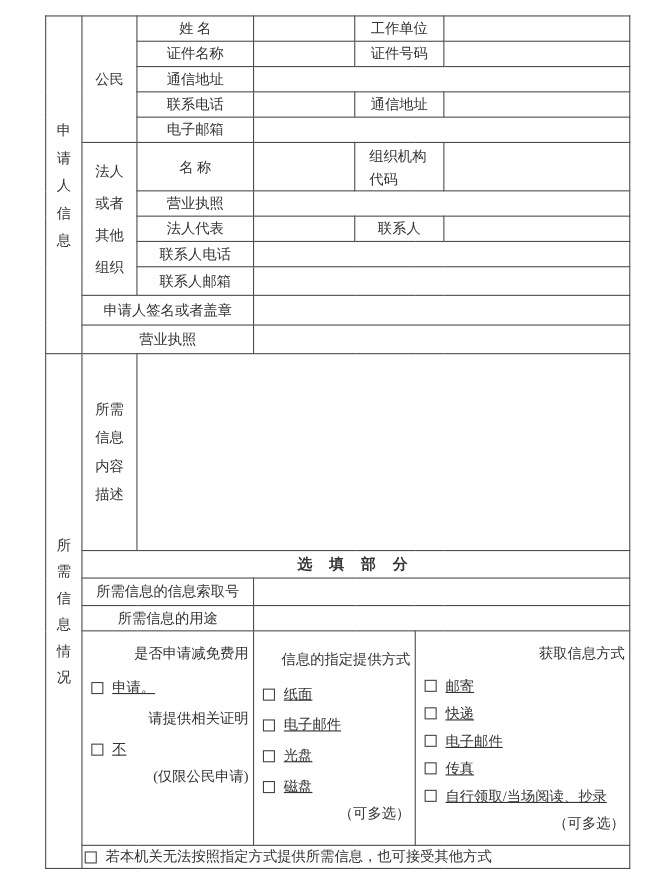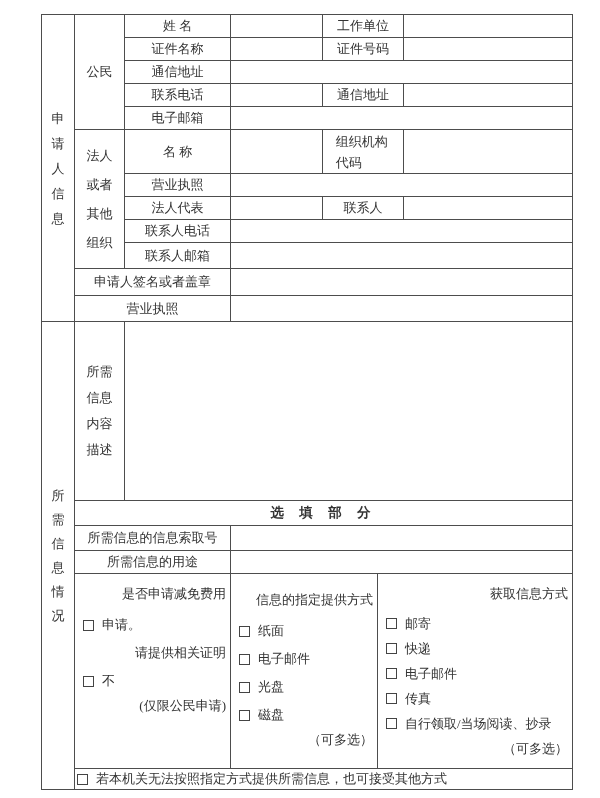--- a/index.html
+++ b/index.html
@@ -54,21 +54,21 @@
     font-size:13.5px;
   }
   
   td.cbx-cell{
     vertical-align:top;
     text-align:right;
     padding:9px 4px 8px 8px;
   }
   .cbx-col{display:flex;flex-direction:column;height:100%;}
   .cbx-title{line-height:22px;margin-bottom:6px;}
-  .cbx-item{display:flex;align-items:center;line-height:28px;}
+  .cbx-item{display:flex;align-items:center;line-height:28px;text-decoration:underline;}
   .cbx-item.sm{line-height:25px;}
   .cbx-box{
     display:inline-block;flex:0 0 auto;
     width:11px;height:11px;
     border:1px solid #444;
     margin-right:8px;
     background:#fff;
   }
   .cbx-note{line-height:28px;margin-left:19px;}
   .cbx-foot{margin-top:auto;line-height:22px;}

